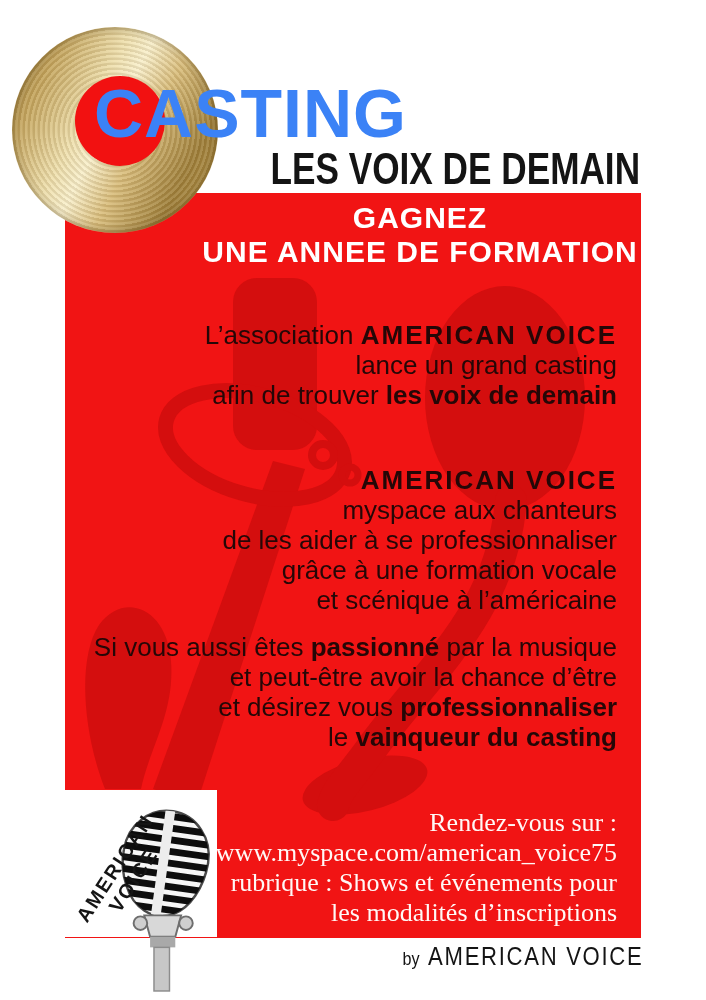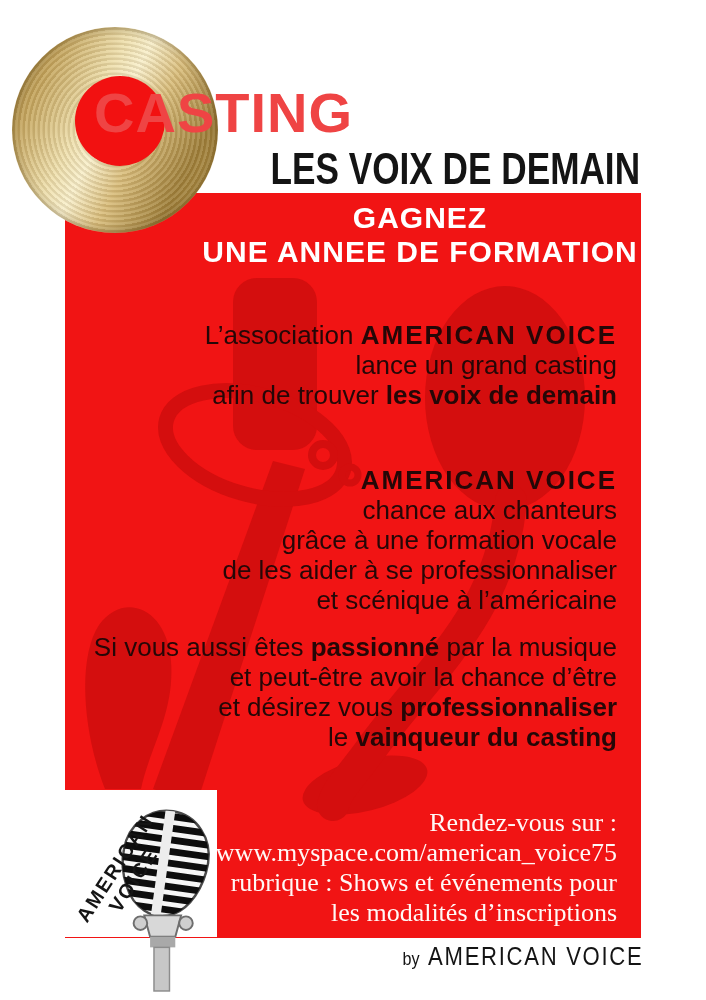--- a/index.html
+++ b/index.html
@@ -22,22 +22,22 @@
   
   .disc{position:absolute;left:12px;top:27px;width:206px;height:206px;border-radius:50%;z-index:2;
     background:
       repeating-radial-gradient(circle at 50% 50%,
         rgba(95,70,22,0.12) 0px, rgba(95,70,22,0.12) 2px,
         rgba(255,250,225,0.12) 3px, rgba(255,250,225,0.12) 5px),
       linear-gradient(118deg,#8a6d31 0%,#c3a35c 18%,#eedfae 38%,#f8efcd 47%,#d9bd7d 60%,#9d7d39 80%,#b4934a 92%,#8a6d31 100%);
     box-shadow:inset 0 0 10px rgba(60,40,5,.45);}
   .disc-label{position:absolute;left:75px;top:76px;width:90px;height:90px;border-radius:50%;background:#f21111;z-index:3;}
   
-  .title{position:absolute;left:94px;top:76px;margin:0;z-index:4;color:#ef4444;
-         font-size:56px;line-height:74px;font-weight:bold;letter-spacing:1px;white-space:nowrap;}
+  .title{position:absolute;left:94px;top:76px;margin:0;z-index:4;color:#3b82f6;
+         font-size:68px;line-height:74px;font-weight:bold;letter-spacing:1px;white-space:nowrap;}
   .subtitle{position:absolute;right:66px;top:146px;z-index:4;color:#141414;
             font-size:44px;line-height:46px;font-weight:bold;white-space:nowrap;
             transform:scaleX(.8);transform-origin:100% 50%;}
   
   .logo-box{position:absolute;left:65px;top:790px;width:152px;height:147px;background:#ffffff;z-index:2;}
   .mic{position:absolute;left:90px;top:797px;width:126px;height:198px;z-index:3;}
   .logo-text{position:absolute;left:44px;top:852px;width:160px;z-index:3;text-align:center;
              transform:rotate(-57deg);color:#151515;font-weight:bold;font-size:20px;line-height:22px;letter-spacing:2px;}
   
   .byline{position:absolute;right:63px;top:941px;color:#141414;white-space:nowrap;
@@ -73,23 +73,23 @@
     </div>
 
     <div class="para p1">
       <div><span>L’association </span><span class="caps">AMERICAN VOICE</span></div>
       <div><span>lance un grand casting</span></div>
       <div><span>afin de trouver </span><span class="b">les voix de demain</span></div>
     </div>
 
     <div class="para p2">
       <div><span class="caps">AMERICAN VOICE</span></div>
-      <div><span>chance aux chanteurs</span></div>
+      <div><span>myspace aux chanteurs</span></div>
+      <div><span>de les aider à se professionnaliser</span></div>
       <div><span>grâce à une formation vocale</span></div>
-      <div><span>de les aider à se professionnaliser</span></div>
       <div><span>et scénique à l’américaine</span></div>
     </div>
 
     <div class="para p3">
       <div><span>Si vous aussi êtes </span><span class="b">passionné</span><span> par la musique</span></div>
       <div><span>et peut-être avoir la chance d’être</span></div>
       <div><span>et désirez vous </span><span class="b">professionnaliser</span></div>
       <div><span>le </span><span class="b">vainqueur du casting</span></div>
     </div>
 

